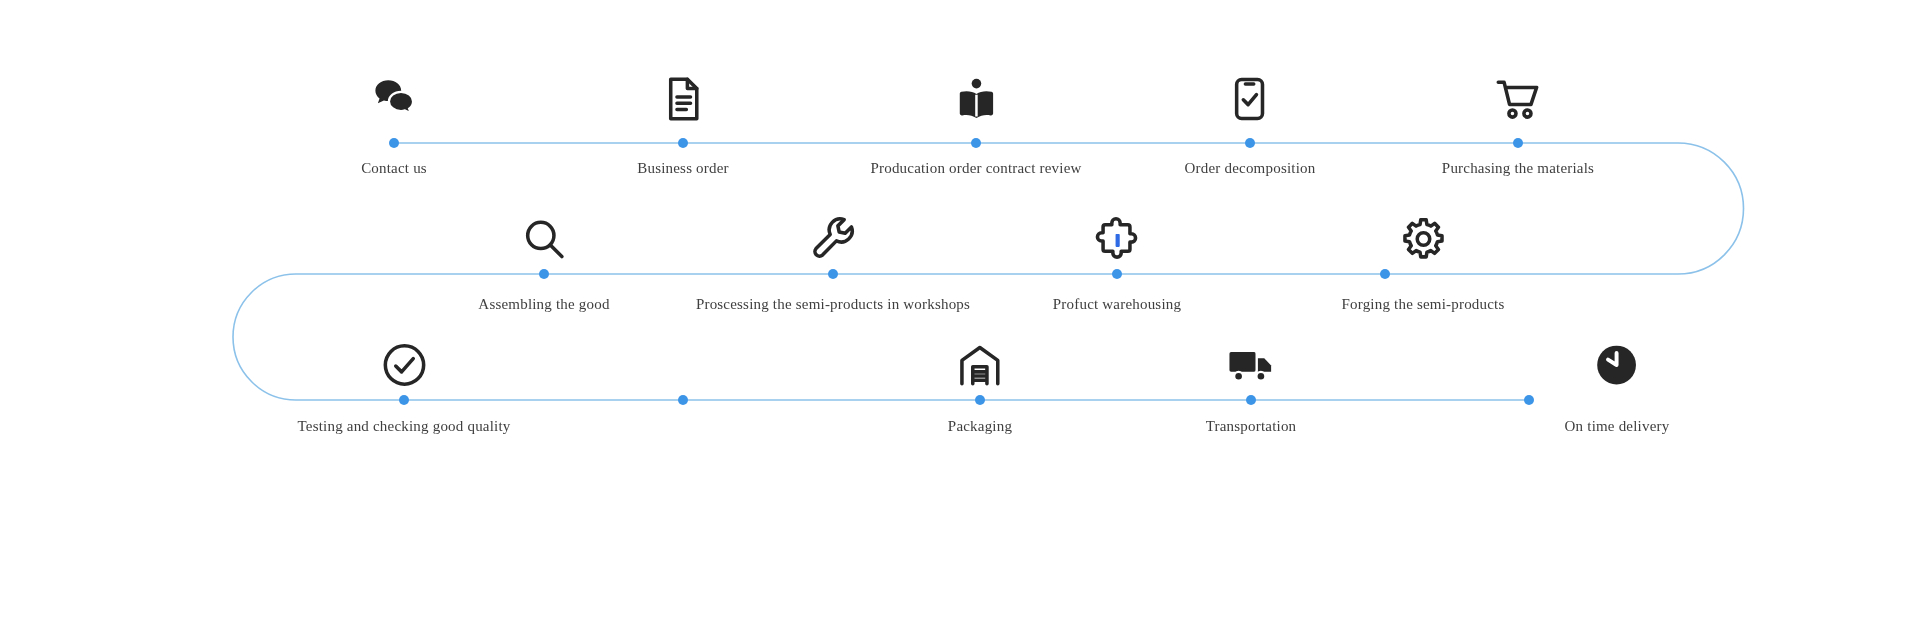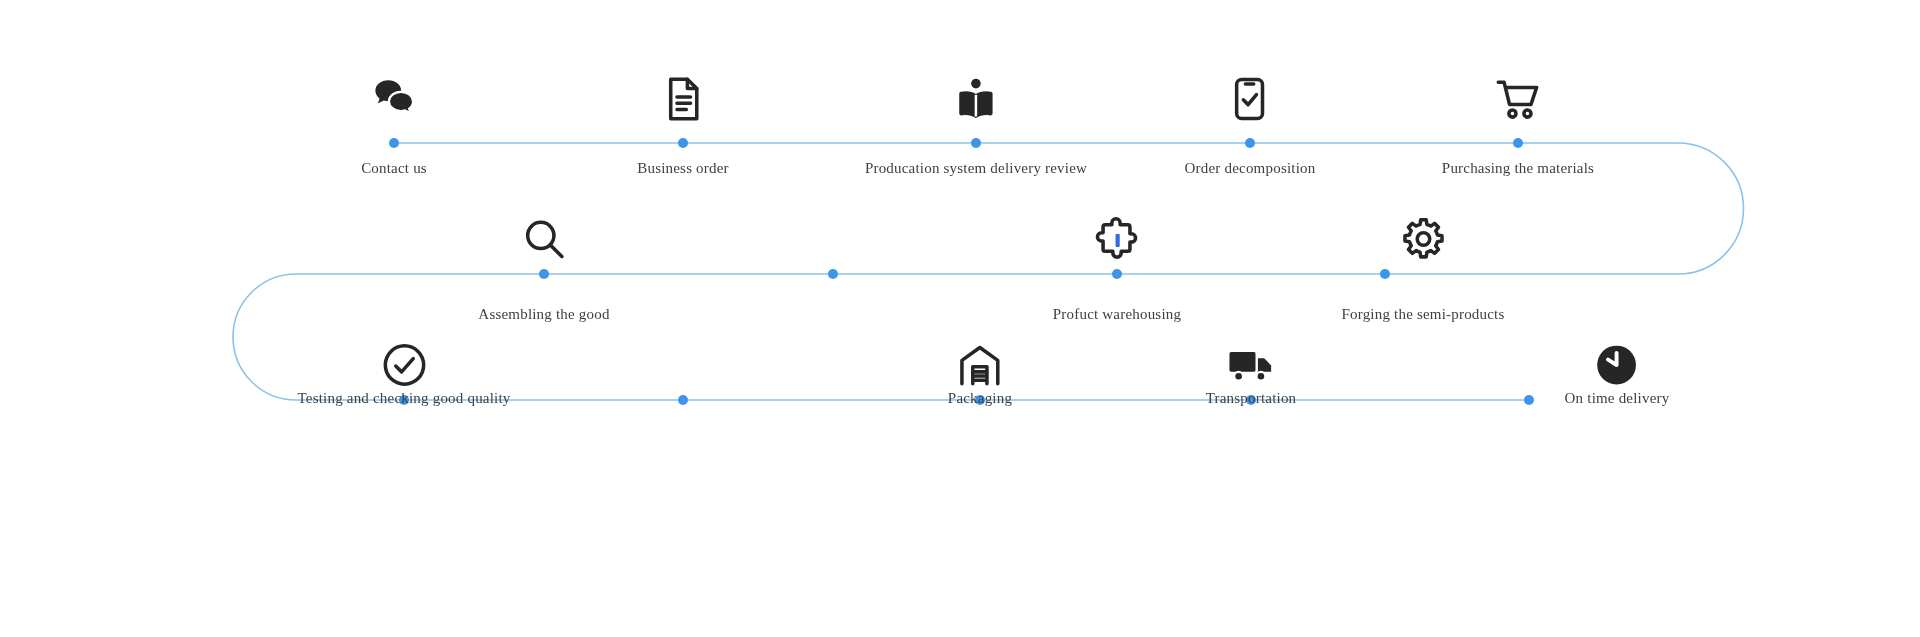--- a/index.html
+++ b/index.html
@@ -19,22 +19,22 @@
   }
   .step .icon{width:50px;height:50px;display:flex;align-items:center;justify-content:center;}
   .step .icon svg{width:50px;height:50px;}
   .icon svg .ln{stroke:#262626;stroke-width:1.7;fill:none;stroke-linecap:round;stroke-linejoin:round;}
   .icon svg .fl{fill:#262626;stroke:none;}
   .step .label{
     font-size:15px;color:#3f3f3f;letter-spacing:.2px;
   }
   .r1{top:74px}.r2{top:214px}.r3{top:340px}
   .r1 .label{margin-top:36px}
-  .r2 .label{margin-top:42px}
-  .r3 .label{}
+  .r2 .label{margin-top:32px}
+  .r3 .label{margin-top:28px}
 </style>
 </head>
 <body>
 
 <div class="canvas">
 
   <svg class="timeline-svg" width="1920" height="637" viewBox="0 0 1920 637">
     <path d="M 394 143 H 1678 A 65.5 65.5 0 0 1 1678 274 H 296 A 63 63 0 0 0 296 400 H 1529" fill="none" stroke="#8cc2ea" stroke-width="1.6"></path>
 
     <circle cx="394" cy="143" r="5" fill="#3d95e8"></circle>
@@ -77,21 +77,21 @@
   </div>
 
   <div class="step r1" style="left:976px">
     <div class="icon">
       <svg viewBox="0 0 24 24">
         <circle class="fl" cx="12" cy="4.6" r="2.3"></circle>
         <path class="fl" d="M12 9.6C10.2 8.3 7.5 7.9 4.8 8.5c-.5.1-.8.5-.8 1V19c0 .6.6 1 1.2.9 2.4-.5 4.6-.1 6.8 1.2 2.2-1.3 4.4-1.7 6.8-1.2.6.1 1.2-.3 1.2-.9V9.5c0-.5-.3-.9-.8-1-2.7-.6-5.4-.2-7.2 1.1z"></path>
         <path d="M12 10v10.4" stroke="#ffffff" stroke-width="1.2" fill="none"></path>
       </svg>
     </div>
-    <div class="label">Producation system delivery review</div>
+    <div class="label">Producation order contract review</div>
   </div>
 
   <div class="step r1" style="left:1250px">
     <div class="icon">
       <svg viewBox="0 0 24 24">
         <rect class="ln" x="5.8" y="2.6" width="12.4" height="18.8" rx="2.4"></rect>
         <path class="ln" d="M10 4.8h4"></path>
         <path class="ln" d="M9 12.4l2.3 2.3 4-4.8"></path>
       </svg>
     </div>
@@ -112,20 +112,28 @@
   <div class="step r2" style="left:544px">
     <div class="icon">
       <svg viewBox="0 0 24 24">
         <circle class="ln" cx="10.3" cy="10.3" r="6.3"></circle>
         <path class="ln" d="M15.1 15.1l5.3 5.3"></path>
       </svg>
     </div>
     <div class="label">Assembling the good</div>
   </div>
 
+  <div class="step r2" style="left:833px">
+    <div class="icon">
+      <svg viewBox="0 0 24 24">
+        <path class="ln" d="M20.9 6.2a5.3 5.3 0 0 1-7.2 6.7L7 19.7a2.2 2.2 0 0 1-3.1-3.1l6.8-6.8A5.3 5.3 0 0 1 17.4 2.7l-3 3 .6 2.9 2.9.6 3-3z"></path>
+      </svg>
+    </div>
+    <div class="label">Proscessing the semi-products in workshops</div>
+  </div>
 
   <div class="step r2" style="left:1117px">
     <div class="icon">
       <svg viewBox="0 0 24 24">
         <path class="ln" d="M9.6 4.3a2 2 0 0 1 4 0v.9h3.7a1 1 0 0 1 1 1v3.3h.7a2 2 0 1 1 0 4h-.7v3.4a1 1 0 0 1-1 1h-3.2v.8a2 2 0 1 1-4 0v-.8H6.4a1 1 0 0 1-1-1v-3.9h-.7a2 2 0 1 1 0-4h.7V6.2a1 1 0 0 1 1-1h3.2z"></path>
         <rect x="11.4" y="9.6" width="2" height="6.2" rx="0.4" fill="#2f6be4"></rect>
       </svg>
     </div>
     <div class="label">Profuct warehousing</div>
   </div>

